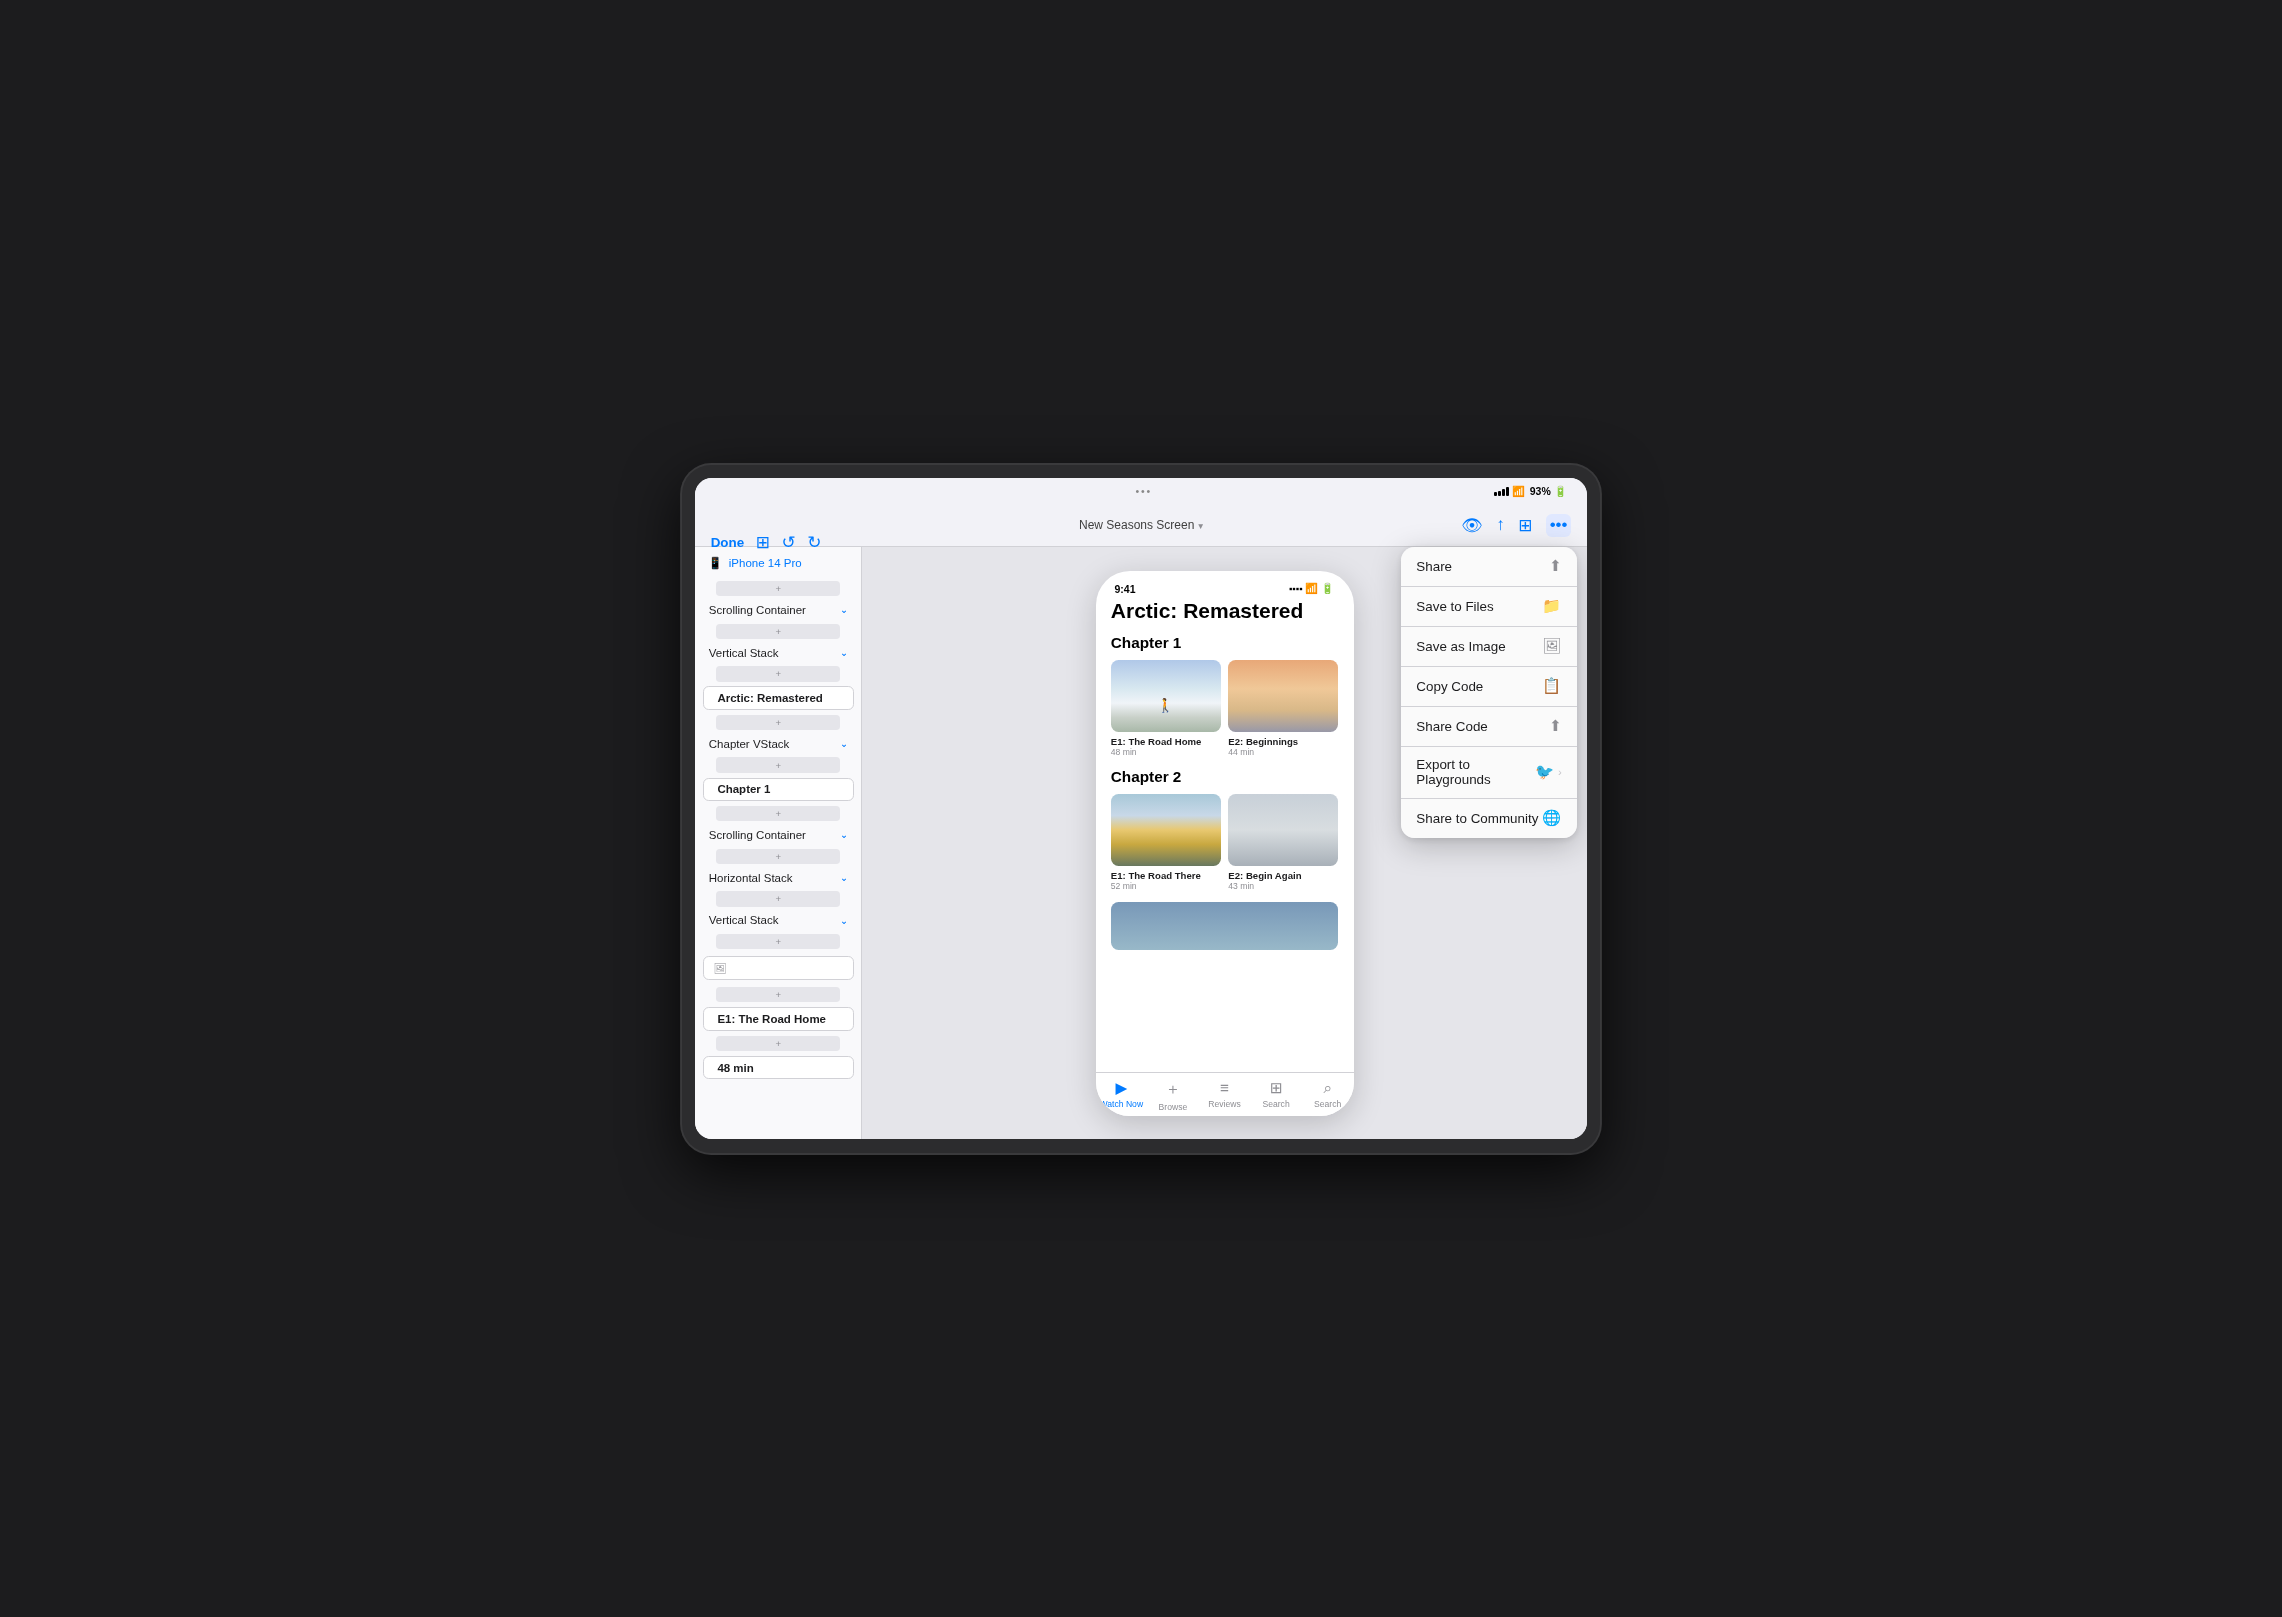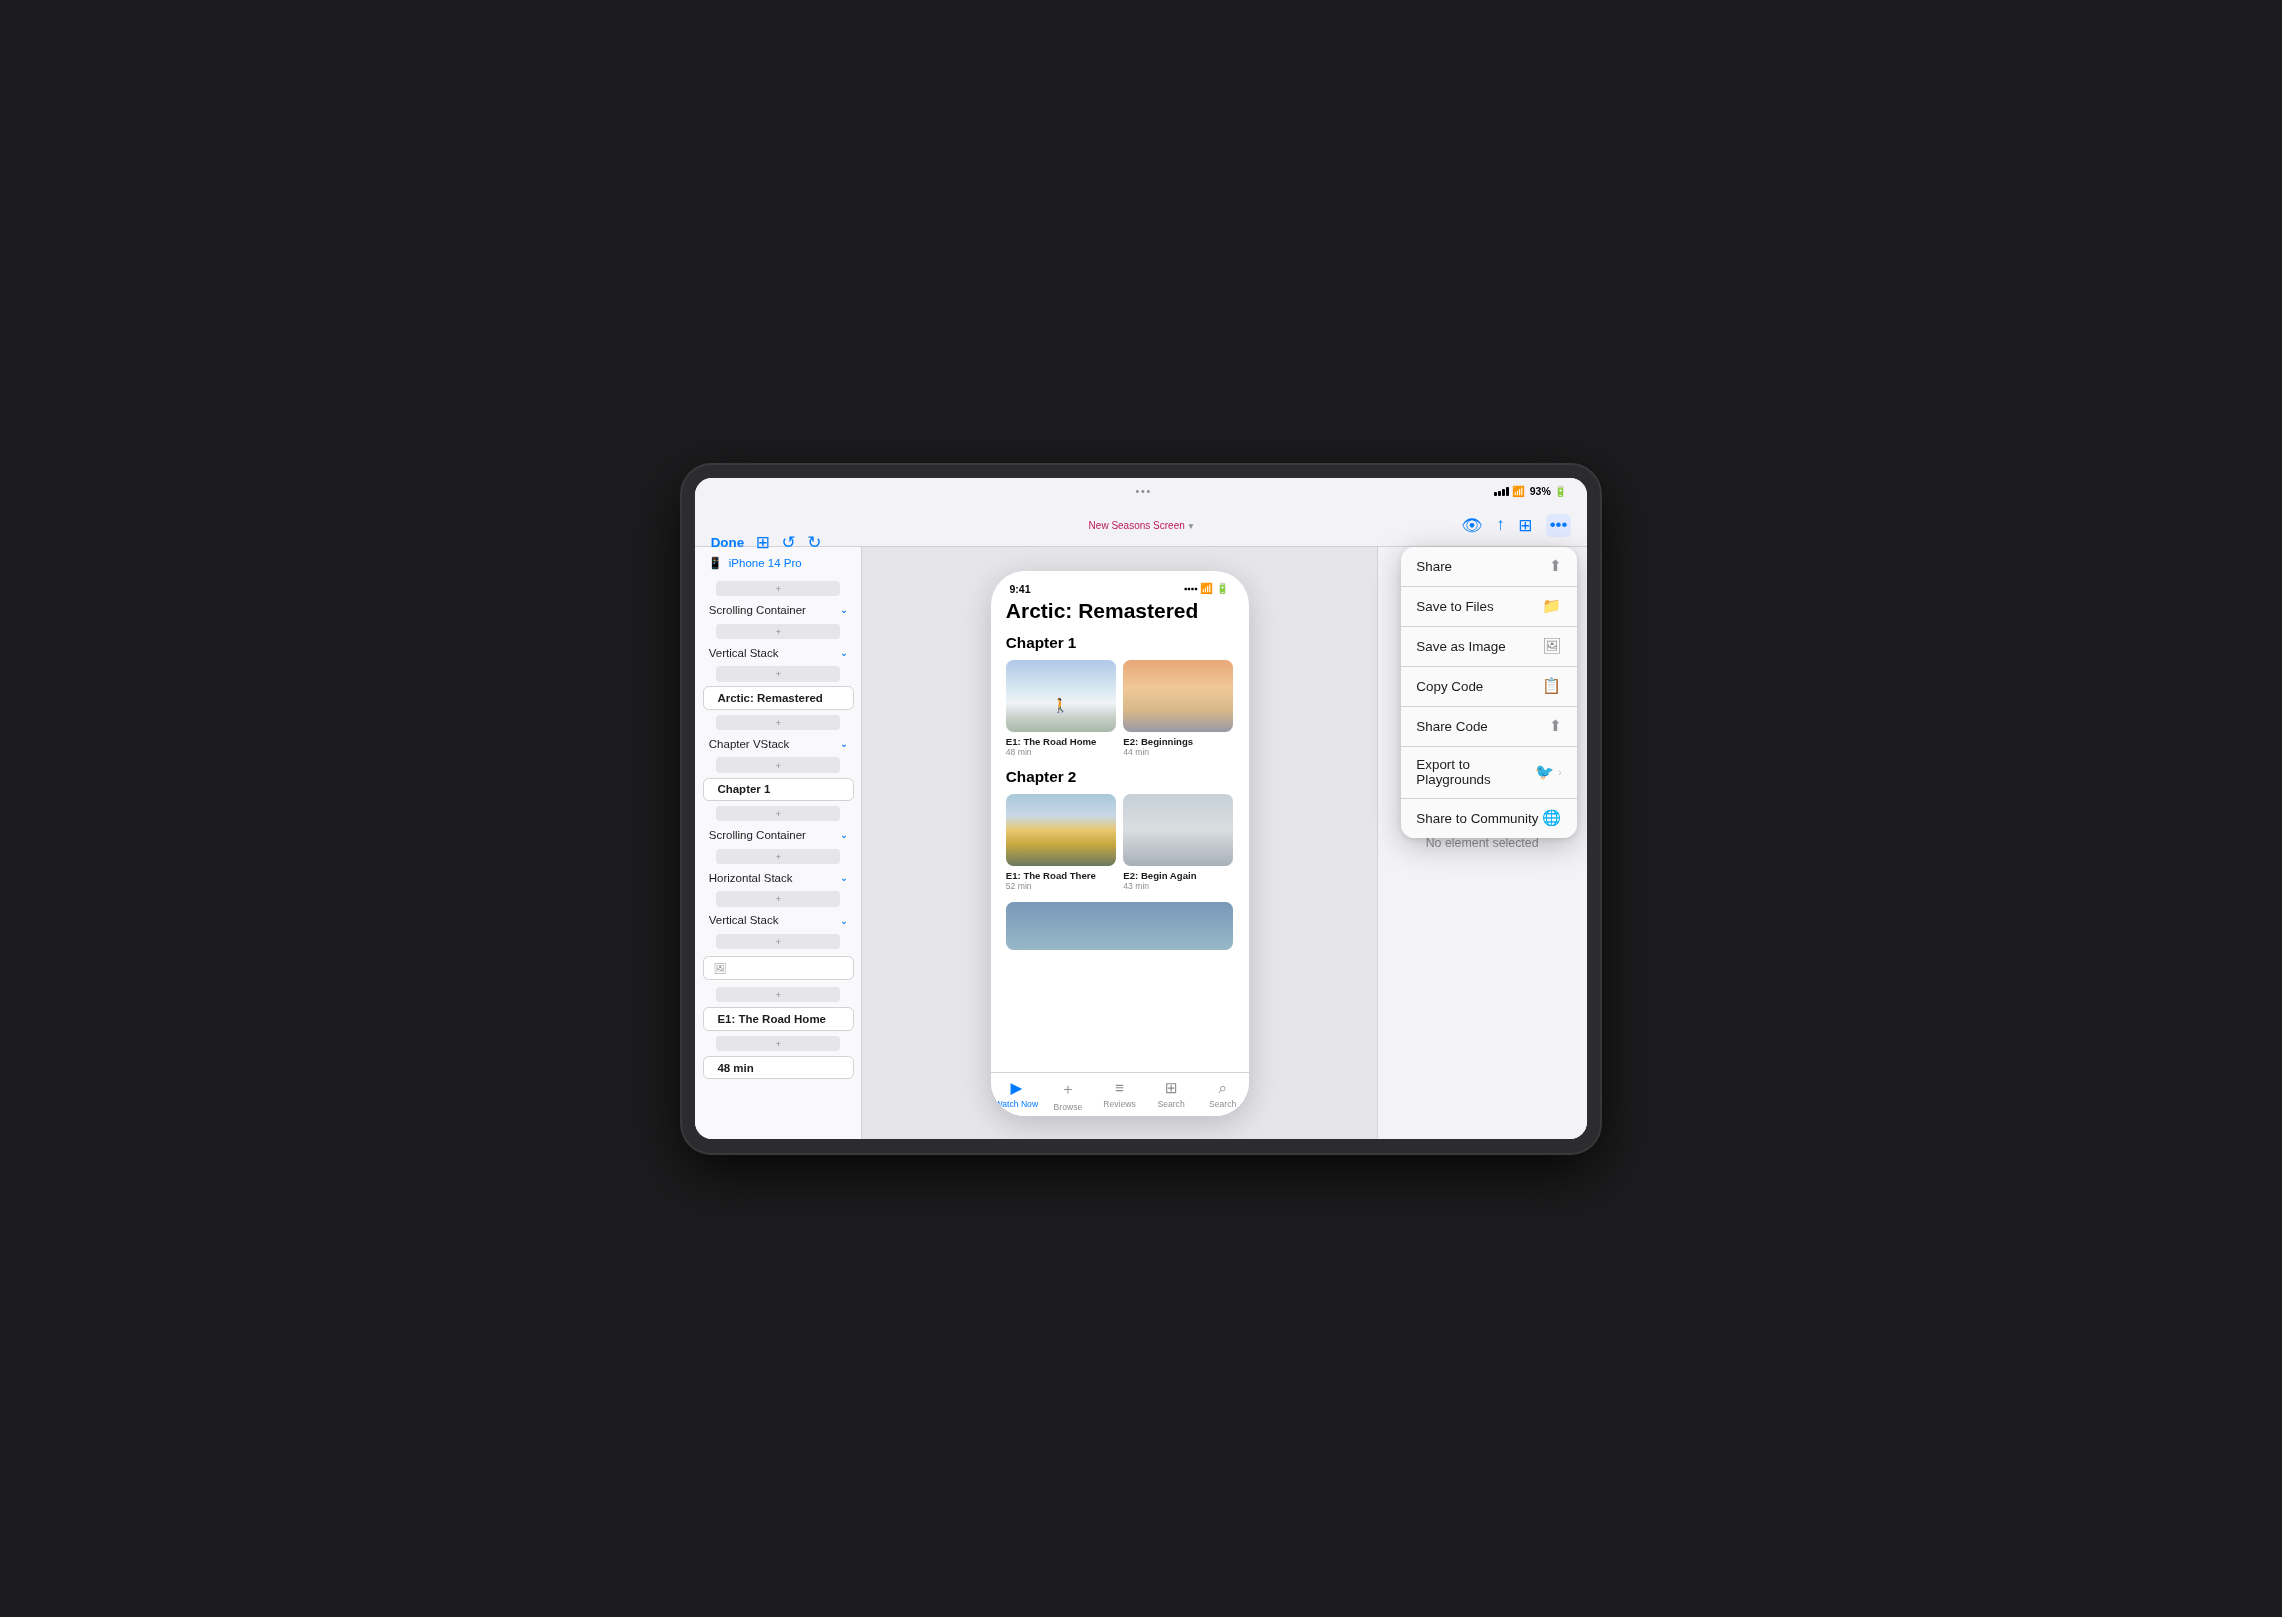--- a/index.html
+++ b/index.html
@@ -58,21 +58,21 @@
       padding: 0 15.3px;
       border-bottom: 1px solid #d1d1d6;
       flex-shrink: 0;
       position: relative;
     }
     .toolbar-left { display: flex; align-items: center; gap: 11.5px; margin-top: 35px; }
     .toolbar-center { position: absolute; left: 50%; transform: translateX(-50%); display: flex; align-items: center; gap: 3.8px; }
     .toolbar-right { margin-left: auto; display: flex; align-items: center; gap: 13.4px; }
     .done-btn { color: #007aff; font-size: 13.4px; font-weight: 600; cursor: pointer; }
     .toolbar-icon { color: #007aff; font-size: 17px; cursor: pointer; }
-    .title-text { font-size: 10px; font-weight: 500; color: #be185d; }
+    .title-text { font-size: 12px; font-weight: 500; color: #404040; }
     .title-chevron { color: #8e8e93; font-size: 9.6px; }
 
     
     .main-area {
       display: flex;
       flex: 1;
       overflow: hidden;
     }
 
     
@@ -528,20 +528,17 @@
               <span>Search</span>
             </div>
             <div class="tab-item">
               <span class="tab-icon">⌕</span>
               <span>Search</span>
             </div>
           </div>
         </div>
       </div>
 
-      <div class="right-panel">
-        <span class="no-element-text">No element selected</span>
-      </div>
 
     </div>
   </div>
 </div>
 
 
 </body></html>

